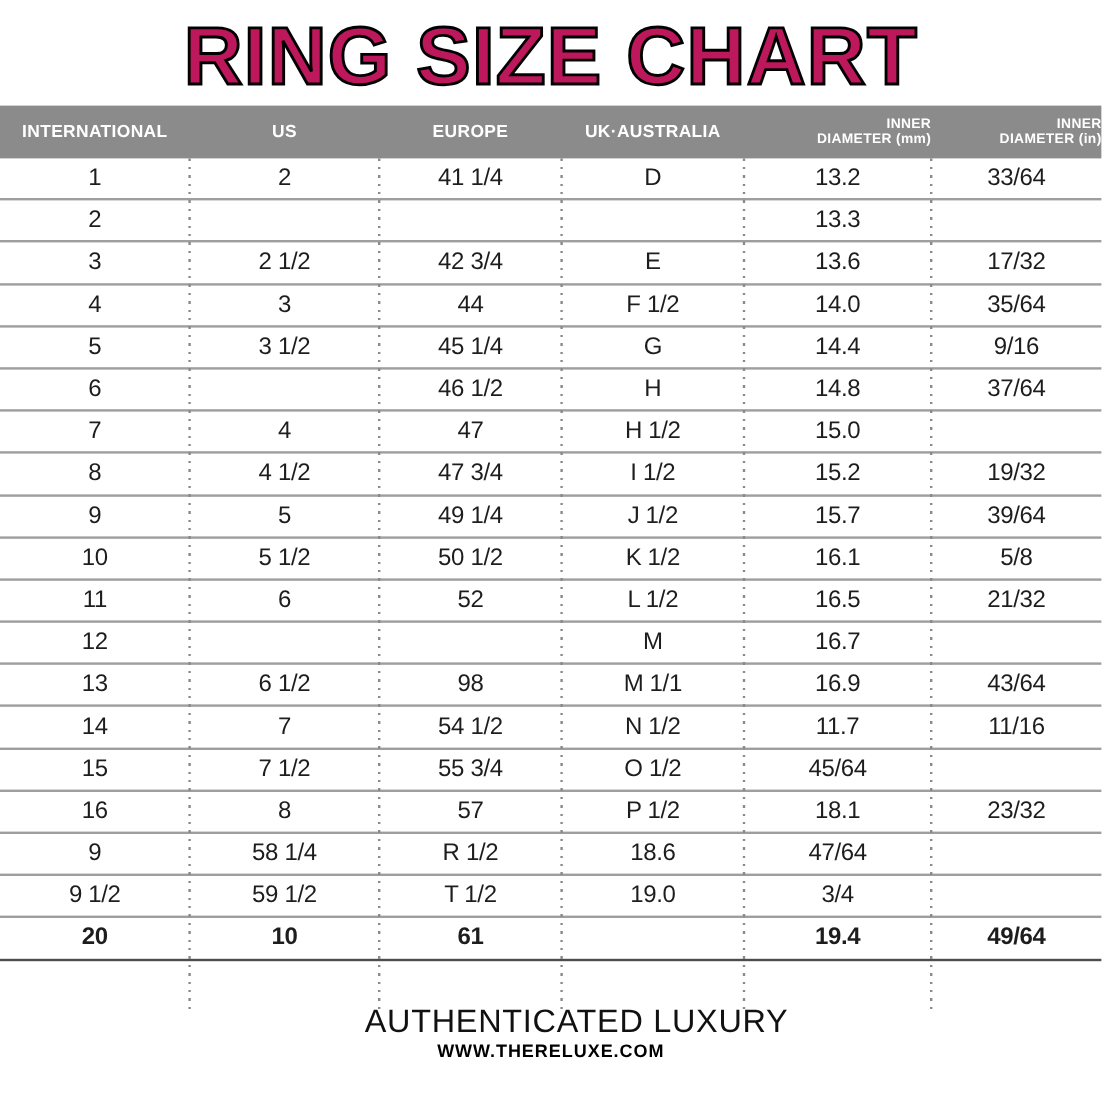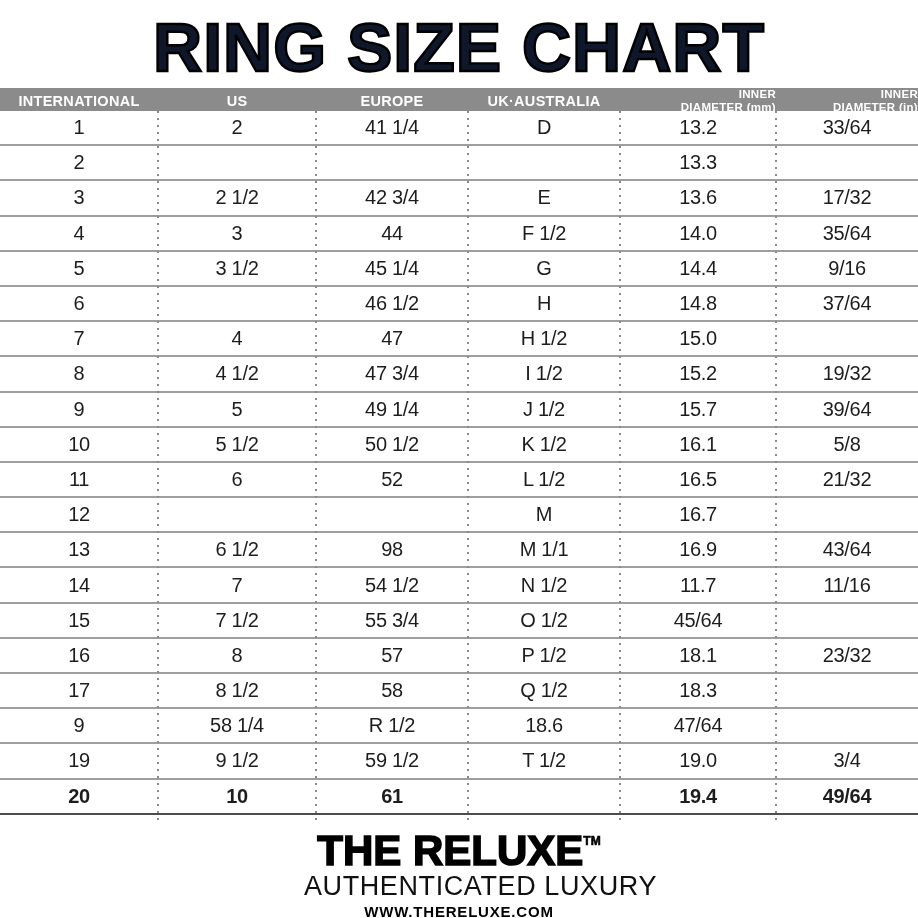--- a/index.html
+++ b/index.html
@@ -10,32 +10,32 @@
     color: #1d1d1d;
   }
   .page { width: 918px; height: 918px; }
 
   
   .title {
     margin: 0; height: 88px; line-height: 94px;
     text-align: center;
     font-size: 68px; font-weight: bold;
     letter-spacing: 1px;
-    color: #0f172a;
+    color: #be185d;
     -webkit-text-stroke: 2.4px #000;
   }
 
   
   .grid-cols {
     display: grid;
     grid-template-columns: 158px 158px 152px 152px 156px 142px;
   }
   .header-row {
     background: #8b8b8b;
-    height: 23px;
+    height: 44px;
     align-items: center;
   }
   .hcell {
     text-align: center; color: #ffffff;
     font-weight: bold; font-size: 14.5px; letter-spacing: 0.3px;
   }
   .hcell.two-line { font-size: 11.5px; line-height: 12.5px; }
   .hcell.two-line span { display: block; text-align: right; }
 
   .tbody { position: relative; height: 704px; }
@@ -237,54 +237,42 @@
         </div>
         <div class="row grid-cols">
           <div class="cell">16</div>
           <div class="cell">8</div>
           <div class="cell">57</div>
           <div class="cell">P 1/2</div>
           <div class="cell">18.1</div>
           <div class="cell">23/32</div>
         </div>
         <div class="row grid-cols">
-          <div class="cell">17</div>
-          <div class="cell">8 1/2</div>
-          <div class="cell">58</div>
-          <div class="cell">Q 1/2</div>
-          <div class="cell">18.3</div>
-          <div class="cell"></div>
-        </div>
-        <div class="row grid-cols">
           <div class="cell">9</div>
           <div class="cell">58 1/4</div>
           <div class="cell">R 1/2</div>
           <div class="cell">18.6</div>
           <div class="cell">47/64</div>
         </div>
         <div class="row grid-cols">
-          <div class="cell">19</div>
           <div class="cell">9 1/2</div>
           <div class="cell">59 1/2</div>
           <div class="cell">T 1/2</div>
           <div class="cell">19.0</div>
           <div class="cell">3/4</div>
         </div>
         <div class="row grid-cols">
           <div class="cell">20</div>
           <div class="cell">10</div>
           <div class="cell">61</div>
           <div class="cell"></div>
           <div class="cell">19.4</div>
           <div class="cell">49/64</div>
         </div>
       </div>
   </div>
 
   <div class="footer">
-    <div class="brand-line">
-      <span>THE RELUXE</span><span class="tm">TM</span>
-    </div>
     <div class="tagline">AUTHENTICATED LUXURY</div>
     <div class="website">WWW.THERELUXE.COM</div>
   </div>
 
 </div>
 
 </body></html>

